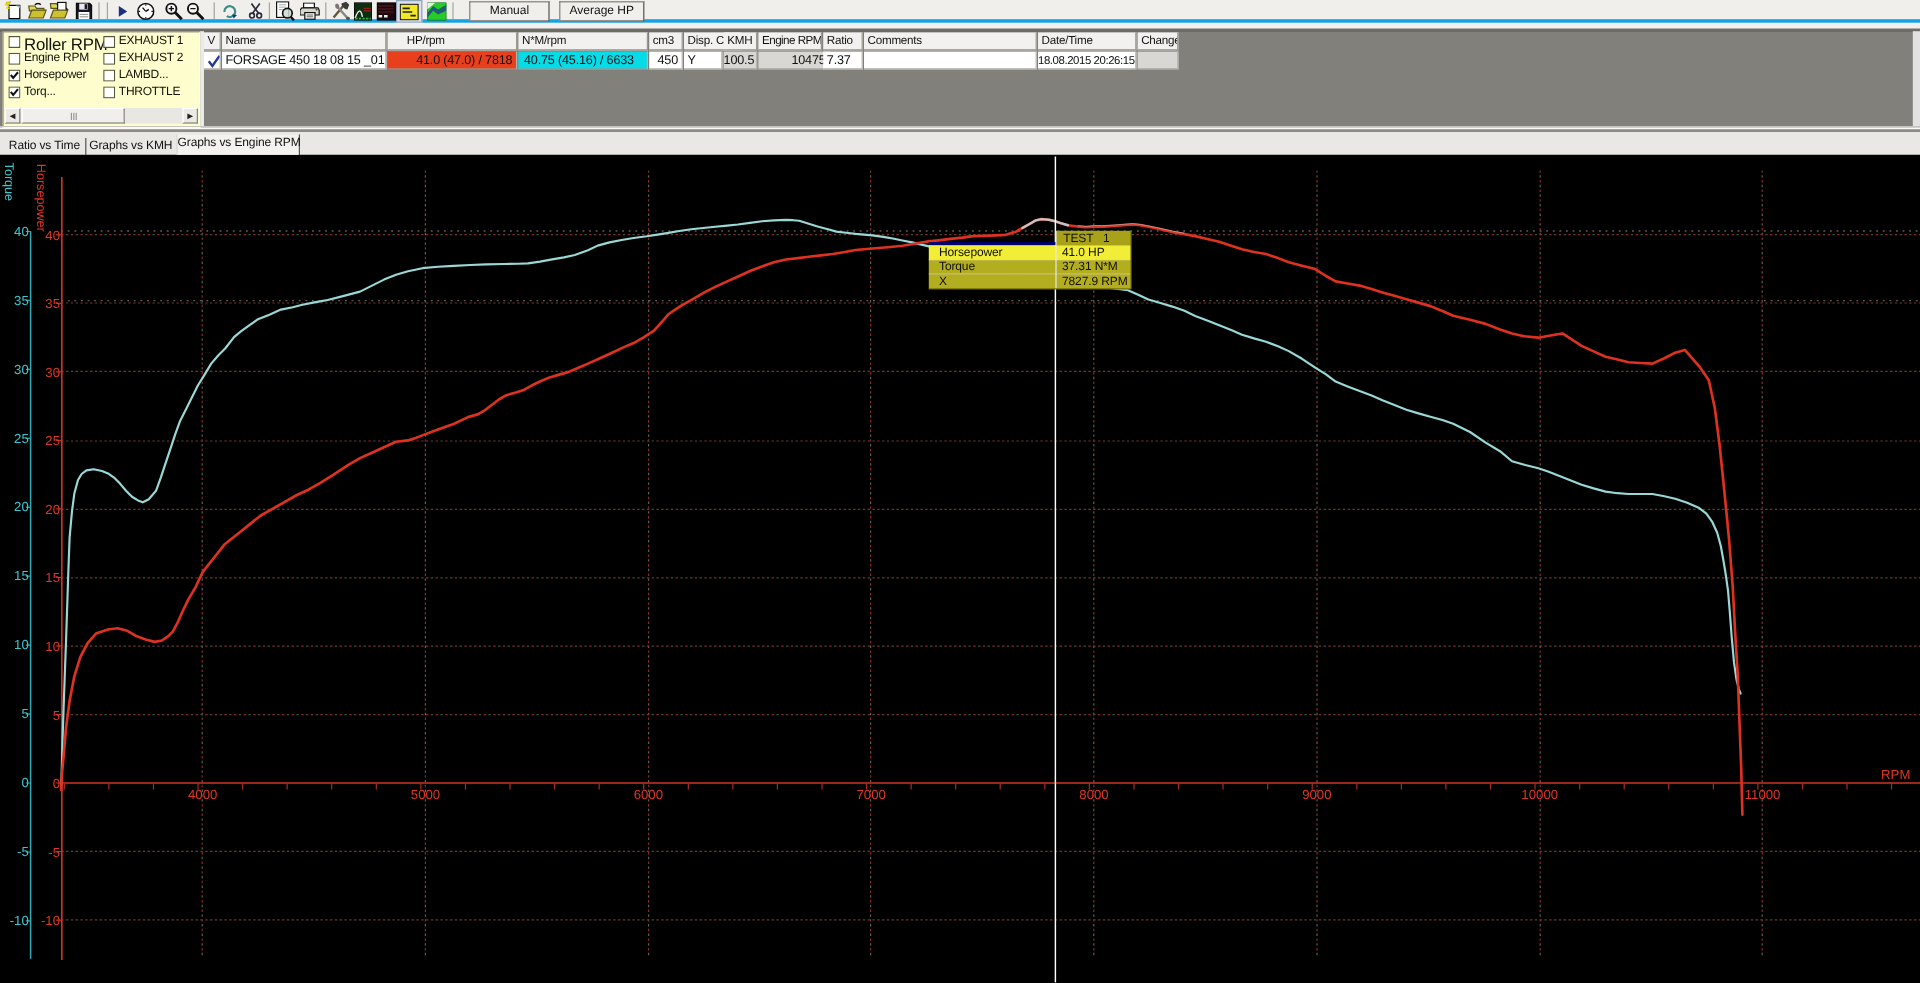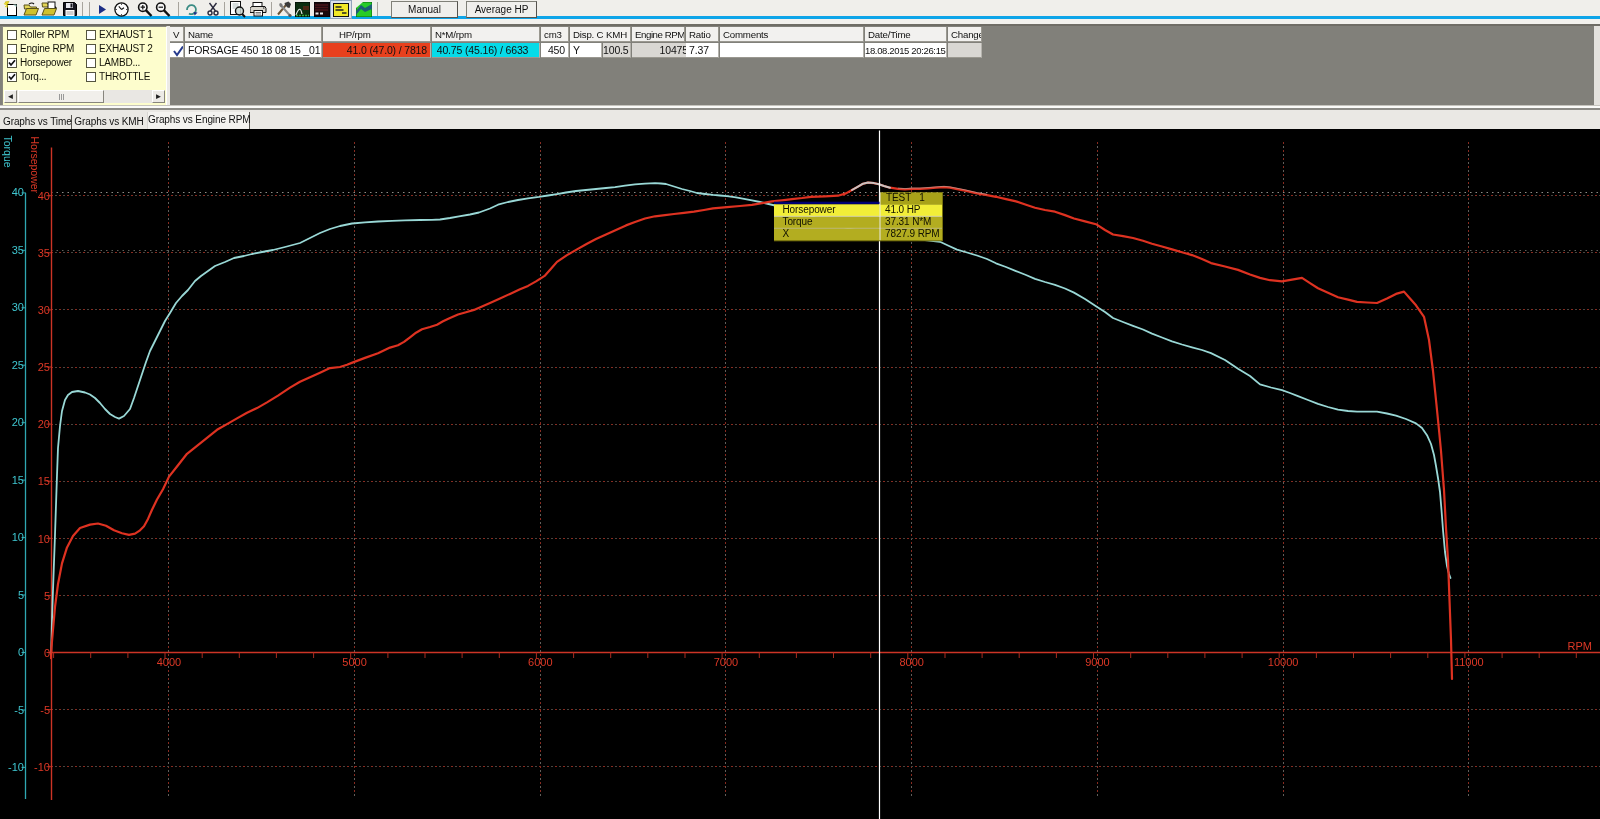--- a/index.html
+++ b/index.html
@@ -128,21 +128,21 @@
 <div class="btn" style="left:466px;width:71px">Average HP</div>
 </div>
 <div id="tb2"></div>
     <div id="tbline"></div>
 <div id="mid">
 <div id="panel">
         <div style="position:absolute;left:4px;top:2px;width:78px;height:12px">
           <svg width="10" height="10" viewBox="0 0 10 10" style="position:absolute;left:0;top:1px">
             <rect x="0.5" y="0.5" width="9" height="9" fill="#fff" stroke="#55553f"></rect>
           </svg>
-          <span style="position:absolute;left:13px;top:0px;font-size:10px;letter-spacing:-0.2px;color:#131308;white-space:nowrap">Roller RPM</span>
+          <span style="position:absolute;left:13px;top:0px;font-size:14px;letter-spacing:-0.2px;color:#131308;white-space:nowrap">Roller RPM</span>
         </div>
 <div style="position:absolute;left:4px;top:16px;width:78px;height:12px">
           <svg width="10" height="10" viewBox="0 0 10 10" style="position:absolute;left:0;top:1px">
             <rect x="0.5" y="0.5" width="9" height="9" fill="#fff" stroke="#55553f"></rect>
           </svg>
           <span style="position:absolute;left:13px;top:0px;font-size:10px;letter-spacing:-0.2px;color:#131308;white-space:nowrap">Engine RPM</span>
         </div>
 <div style="position:absolute;left:4px;top:30px;width:78px;height:12px">
           <svg width="10" height="10" viewBox="0 0 10 10" style="position:absolute;left:0;top:1px">
             <rect x="0.5" y="0.5" width="9" height="9" fill="#fff" stroke="#55553f"></rect>
@@ -214,21 +214,21 @@
 <div class="rc" style="left:516px;width:33px;background:#fff;text-align:left;padding-left:3px">7.37</div>
 <div class="rc" style="left:550px;width:144px;background:#fff;text-align:left;padding-left:3px"></div>
 <div class="rc" style="left:695px;width:82px;background:#fff;text-align:right;padding-right:3px"><span style="font-size:9.5px;letter-spacing:-0.35px">18.08.2015 20:26:15</span></div>
 <div class="rc" style="left:778px;width:34px;background:#d9d7d3;text-align:left;padding-left:3px"></div>
 </div>
 </div>
 <div id="midr"></div>
 <div id="sepa"></div>
     <div id="sepb"></div>
 <div id="tabs">
-<div class="tab" style="left:3px;top:5px;width:69px;border-right:1px solid #55534e;height:16px;padding-top:1px">Graphs vs Time</div>
+<div class="tab" style="left:3px;top:5px;width:69px;border-right:1px solid #55534e;height:16px;padding-top:1px">Ratio vs Time</div>
 <div class="tab" style="left:73px;top:5px;width:72px;height:16px;padding-top:1px">Graphs vs KMH</div>
 <div class="tab" style="left:147px;top:2px;width:103px;background:#f3f2ef;border-right:1px solid #55534e;border-left:1px solid #d8d6d2;height:19px;padding-top:2px">Graphs vs Engine RPM</div>
 </div>
 <div id="chartwrap"><svg id="chart" width="1600" height="690" viewBox="0 0 1600 690" text-rendering="optimizeLegibility">
 <rect width="1600" height="690" fill="#000"></rect>
 <line x1="168.5" y1="13" x2="168.5" y2="669" stroke="#8a2a1f" stroke-width="1" stroke-dasharray="2 6"></line>
 <line x1="168.5" y1="13" x2="168.5" y2="669" stroke="#605f5b" stroke-width="1" stroke-dasharray="2 6" stroke-dashoffset="-4"></line>
 <line x1="354.5" y1="13" x2="354.5" y2="669" stroke="#8a2a1f" stroke-width="1" stroke-dasharray="2 6"></line>
 <line x1="354.5" y1="13" x2="354.5" y2="669" stroke="#605f5b" stroke-width="1" stroke-dasharray="2 6" stroke-dashoffset="-4"></line>
 <line x1="540.5" y1="13" x2="540.5" y2="669" stroke="#8a2a1f" stroke-width="1" stroke-dasharray="2 6"></line>

